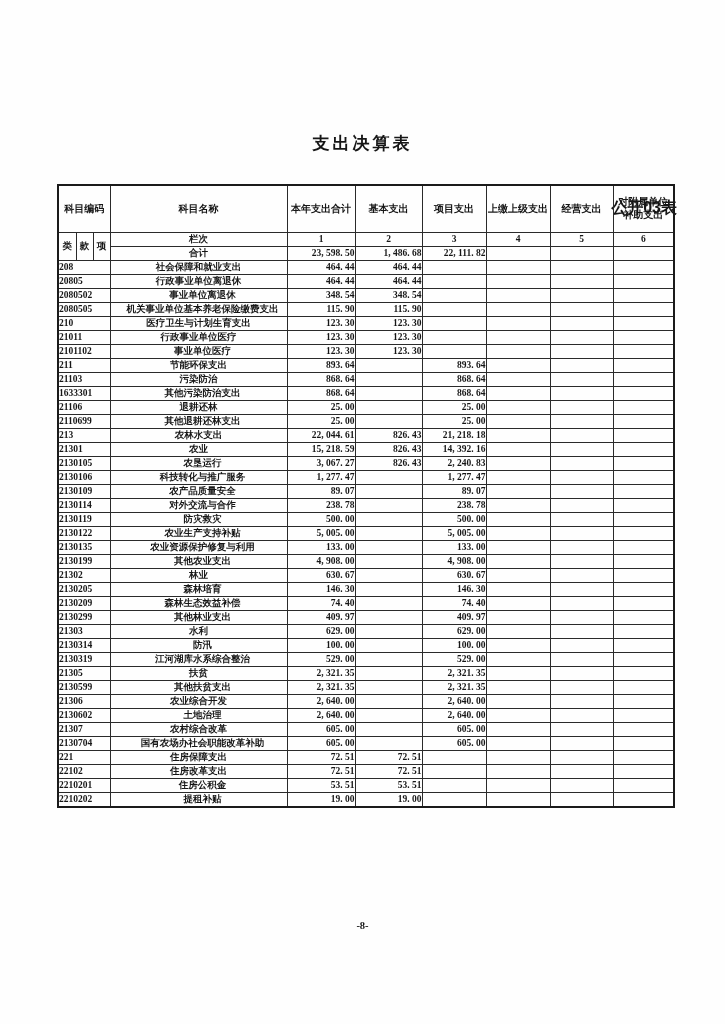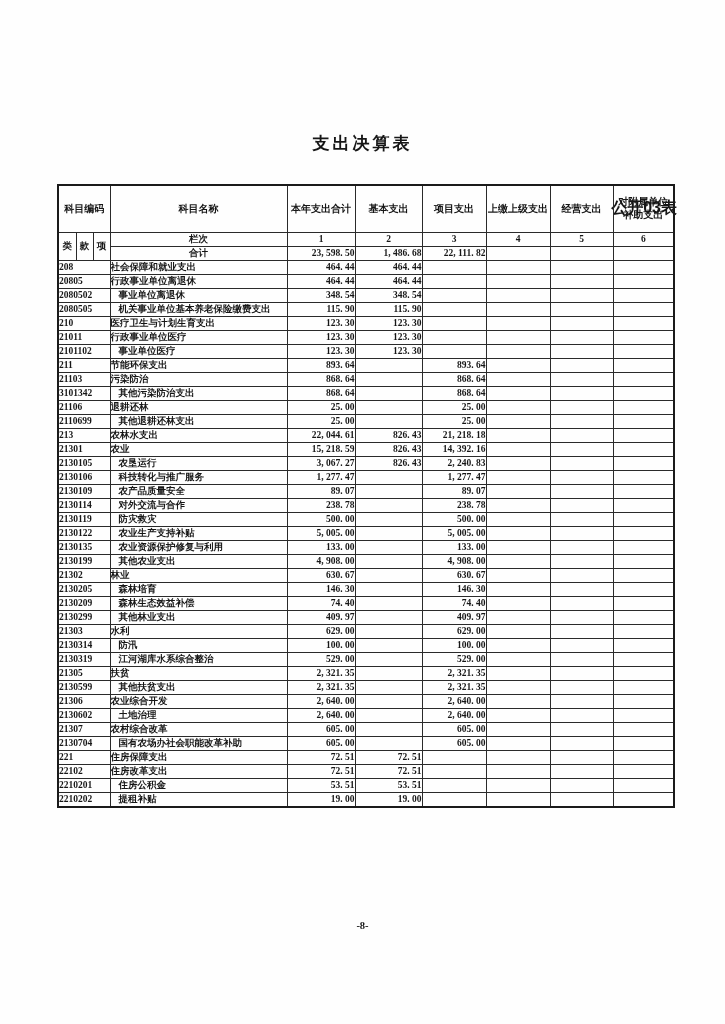--- a/index.html
+++ b/index.html
@@ -36,21 +36,21 @@
   }
   .fin thead tr.hdr-row th { height:47px; font-size:10px; text-align:center; }
   .fin th.wrap { white-space:normal; line-height:1.25; }
   .fin tr.sub-row td, .fin tr.total-row td { height:12.5px; font-size:9.5px; }
   .fin tbody td { height:12.6px; font-size:9.5px; }
   .center { text-align:center; }
   .code-cell {
     text-align:left; padding-left:2px;
     font-family:"Liberation Serif", serif; font-size:10px;
   }
-  .name-cell { text-align:left; padding-left:3px; }
+  .name-cell { text-align:center; padding-left:3px; }
   .name-cell.ind1 { padding-left:8px; }
   .num-cell {
     text-align:right; padding-right:2px;
     font-family:"Liberation Serif", serif; font-size:10px;
   }
   .num-font { font-family:"Liberation Serif", serif; font-size:10px; }
   .note {
     position:absolute; top:792px; left:57px; right:40px;
     font-size:10px; font-weight:bold;
   }
@@ -201,21 +201,21 @@
           <td colspan="3" class="code-cell">21103</td>
           <td class="name-cell">污染防治</td>
           <td class="num-cell">868. 64</td>
           <td class="num-cell"></td>
           <td class="num-cell">868. 64</td>
           <td class="num-cell"></td>
           <td class="num-cell"></td>
           <td class="num-cell"></td>
         </tr>
         <tr>
-          <td colspan="3" class="code-cell">3101342</td>
+          <td colspan="3" class="code-cell">1633301</td>
           <td class="name-cell ind1">其他污染防治支出</td>
           <td class="num-cell">868. 64</td>
           <td class="num-cell"></td>
           <td class="num-cell">868. 64</td>
           <td class="num-cell"></td>
           <td class="num-cell"></td>
           <td class="num-cell"></td>
         </tr>
         <tr>
           <td colspan="3" class="code-cell">21106</td>

